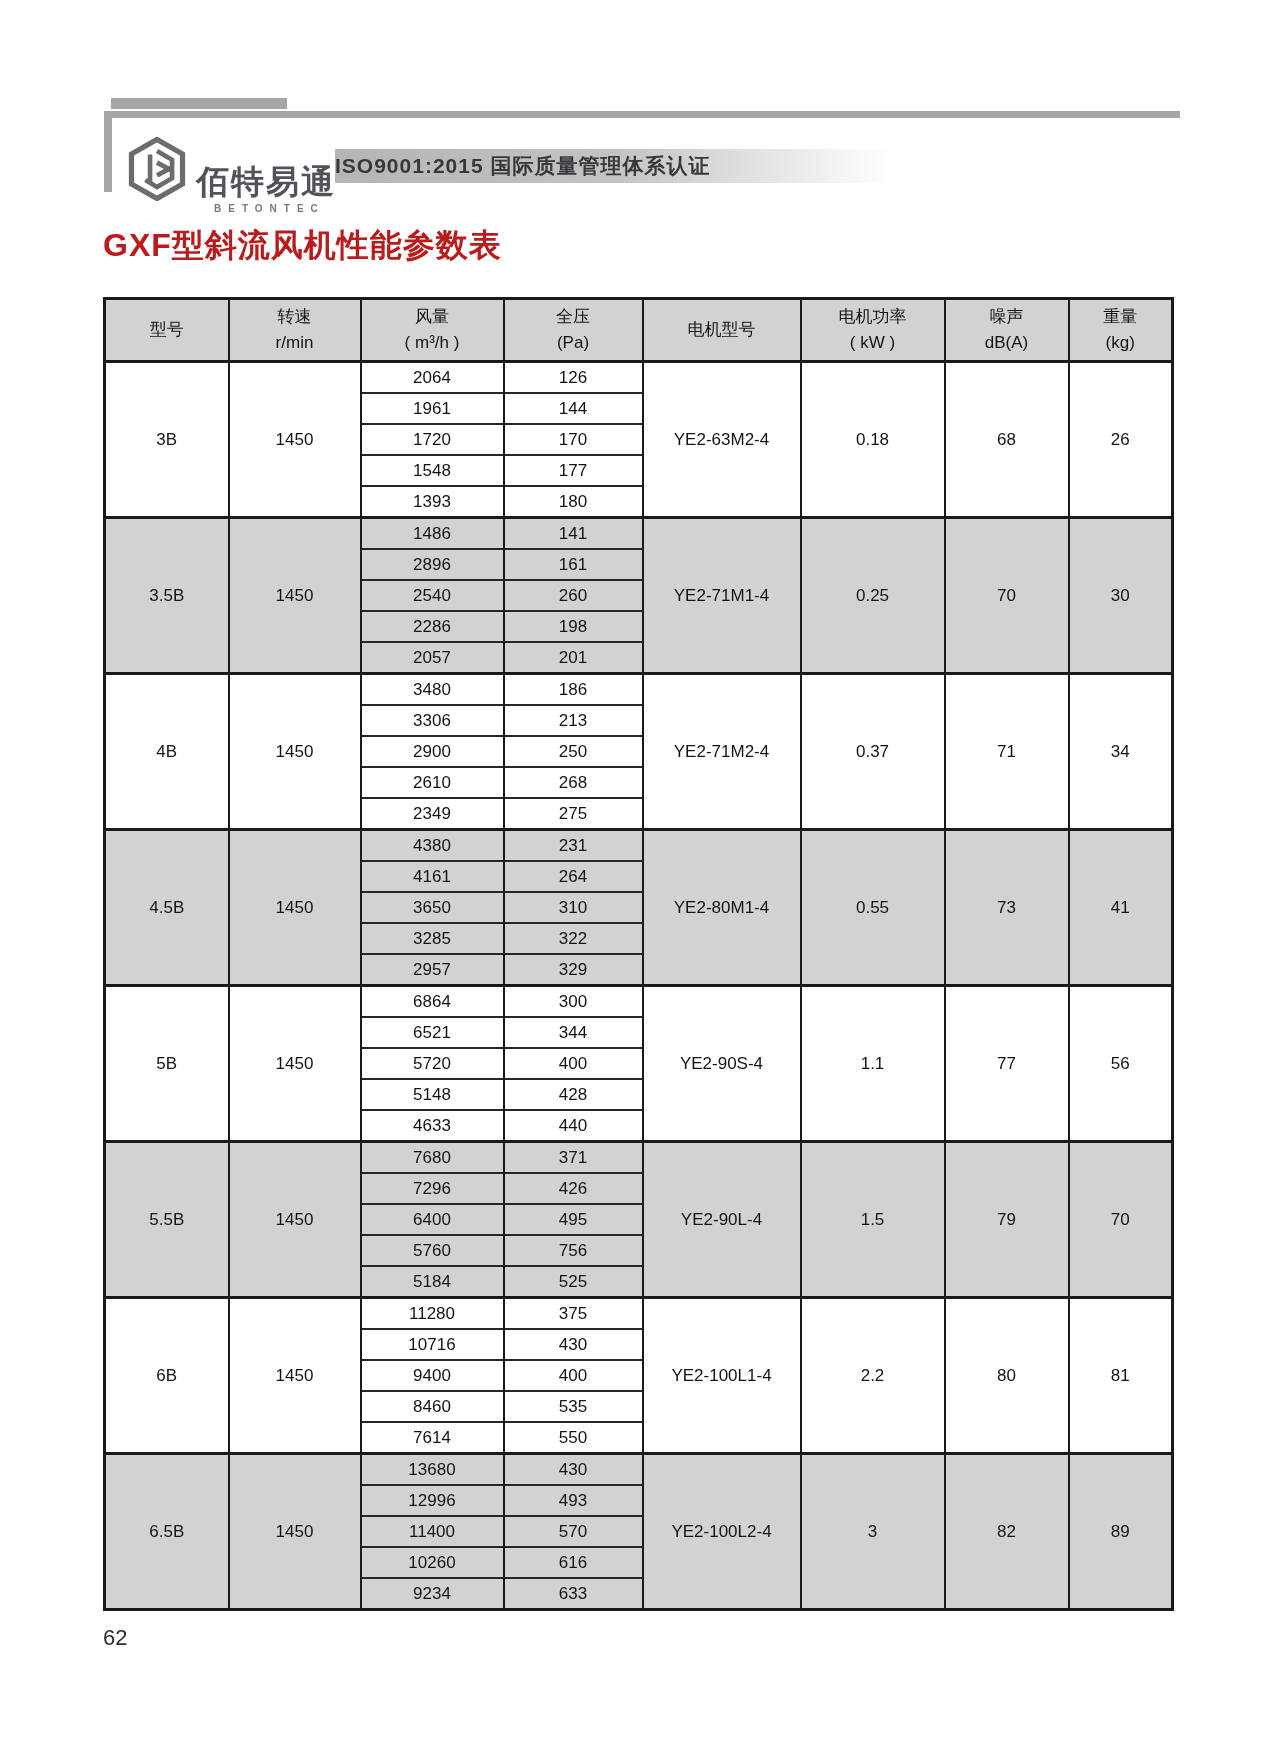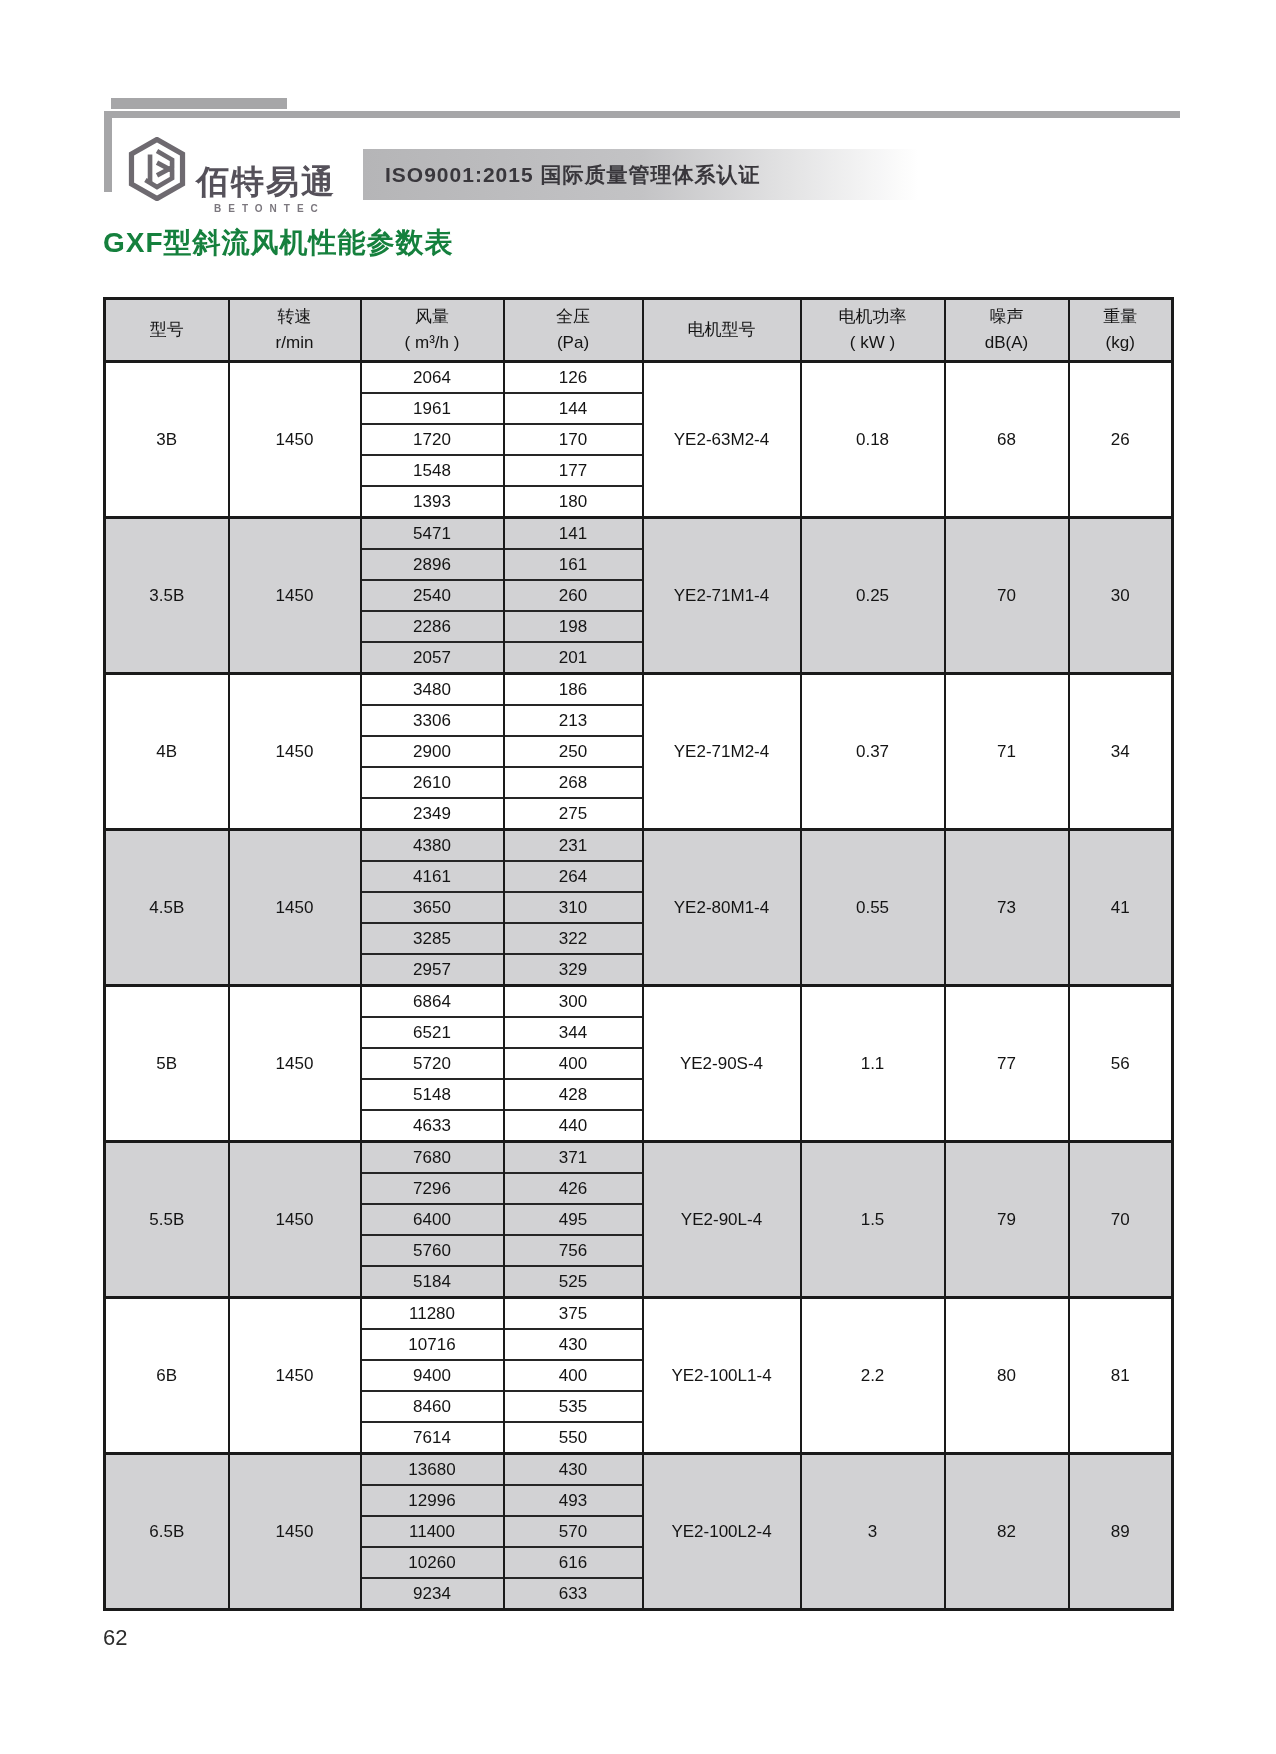--- a/index.html
+++ b/index.html
@@ -15,27 +15,27 @@
   .deco-long{position:absolute;left:104px;top:111px;width:1076px;height:7px;background:#a6a6a8;}
   .deco-vert{position:absolute;left:104px;top:111px;width:8px;height:81px;background:#a6a6a8;}
   
   .logo-wrap{position:absolute;left:128px;top:124px;display:flex;align-items:center;}
   .logo-icon{width:58px;height:64px;}
   .logo-text-stack{margin-left:10px;display:flex;flex-direction:column;}
   .logo-cn{font-size:33px;font-weight:bold;color:#55515a;letter-spacing:2px;line-height:1.1;margin-top:40px;}
   .logo-en{font-size:10px;font-weight:bold;color:#7b777e;letter-spacing:7px;margin-top:3px;padding-left:18px;}
   
   .iso-banner{
-    position:absolute;left:335px;top:149px;width:556px;height:51px;
+    position:absolute;left:335px;top:149px;width:556px;height:34px;
     background:linear-gradient(to right,#b5b5b7 0%,#c3c3c5 50%,rgba(255,255,255,0) 100%);
-    display:flex;align-items:center;padding-left:22px;box-sizing:border-box;margin-left:28px;
+    display:flex;align-items:center;box-sizing:border-box;
   }
   .iso-text{font-size:21px;font-weight:bold;color:#39373c;letter-spacing:1px;}
   
-  .page-title{position:absolute;left:103px;top:224px;font-size:28px;font-weight:bold;color:#15803d;letter-spacing:1px;}
+  .page-title{position:absolute;left:103px;top:224px;font-size:32px;font-weight:bold;color:#b91c1c;letter-spacing:1px;}
   
   .perf-table{
     position:absolute;left:103px;top:297px;
     border-collapse:collapse;table-layout:fixed;width:1070px;
     border:3px solid #1a1a1a;
   }
   .perf-table th{
     background:#d2d2d4;
     border-left:2px solid #1a1a1a;border-right:2px solid #1a1a1a;
     border-bottom:3px solid #1a1a1a;
@@ -152,21 +152,21 @@
         <td class="subrow">1548</td>
         <td class="subrow">177</td>
       </tr>
       <tr class="band-white">
         <td class="subrow">1393</td>
         <td class="subrow">180</td>
       </tr>
       <tr class="band-gray block-start">
         <td rowspan="5">3.5B</td>
         <td rowspan="5">1450</td>
-        <td>5471</td>
+        <td>1486</td>
         <td>141</td>
         <td rowspan="5">YE2-71M1-4</td>
         <td rowspan="5">0.25</td>
         <td rowspan="5">70</td>
         <td rowspan="5">30</td>
       </tr>
       <tr class="band-gray">
         <td class="subrow">2896</td>
         <td class="subrow">161</td>
       </tr>

